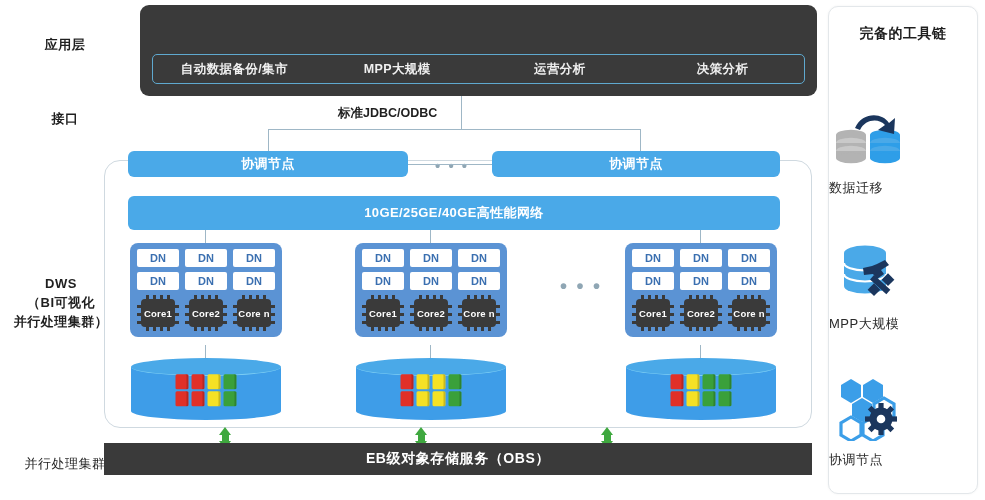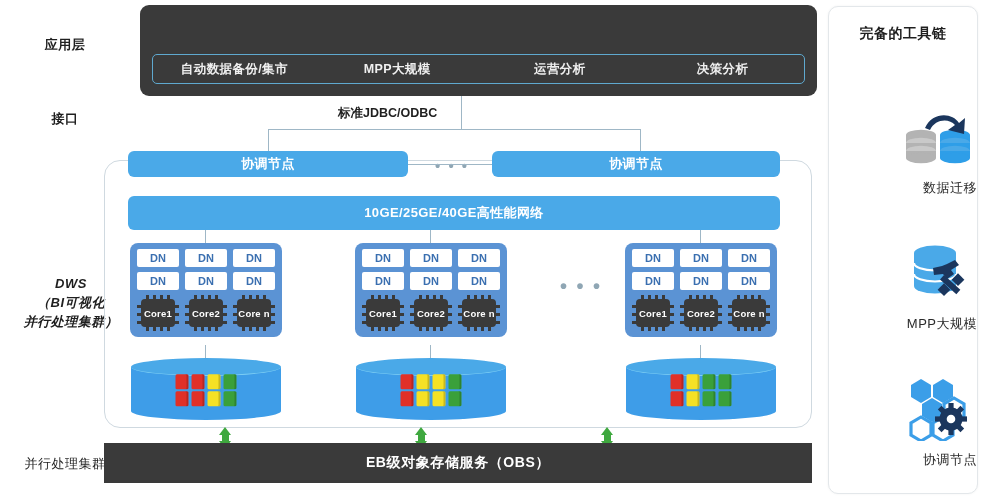--- a/index.html
+++ b/index.html
@@ -164,21 +164,21 @@
   .garrow::before { top: 0; border-bottom: 8px solid #3fa83f; }
   .garrow::after { bottom: 0; border-top: 8px solid #3fa83f; }
   .garrow i {
     position: absolute; left: 3px; top: 7px;
     width: 7px; height: 8px; background: #3fa83f;
   }
 
   
   .obs-bar {
     position: absolute;
-    left: 104px; top: 443px; width: 708px; height: 40px;
+    left: 104px; top: 443px; width: 708px; height: 32px;
     background: #3a3a3a;
     color: #ffffff;
     font-size: 14px; font-weight: bold;
     display: flex; align-items: center; justify-content: center;
     letter-spacing: .6px;
   }
 
   
   .tool-panel {
     position: absolute;
@@ -189,39 +189,39 @@
     box-shadow: 0 0 3px rgba(0,0,0,.05);
   }
   .tool-title {
     position: absolute; top: 18px; left: 0; right: 0;
     text-align: center;
     font-size: 14px; font-weight: bold; color: #1f1f1f;
     letter-spacing: .5px;
   }
   .tool-item {
     position: absolute; left: 0; right: 0;
-    display: flex; flex-direction: column; align-items: flex-end;
+    display: flex; flex-direction: column; align-items: flex-start;
   }
   .tool-icon { width: 78px; height: 66px; position: relative; }
   .tool-label {
     margin-top: 10px;
     font-size: 13px; color: #2a2a2a;
     letter-spacing: .5px;
   }
 </style>
 </head>
 <body>
 
 <div id="root">
 
   <div class="row-label" style="left:10px; top:110px; width:110px;">接口</div>
 
   <div class="row-label" style="left:10px; top:36px; width:110px;">应用层</div>
 
-  <div class="row-label" style="left:12px; top:275px; width:118px;font-style:italic;">
+  <div class="row-label" style="left:2px; top:275px; width:118px;">
     <div>DWS</div>
     <div>（BI可视化</div>
     <div>并行处理集群）</div>
   </div>
 
   <div class="row-label" style="left:6px; top:455px; width:118px; font-weight:normal; font-size:13px;">并行处理集群</div>
 
   <div class="app-panel">
     <div class="app-sub">
       <span>自动数据备份/集市</span>

